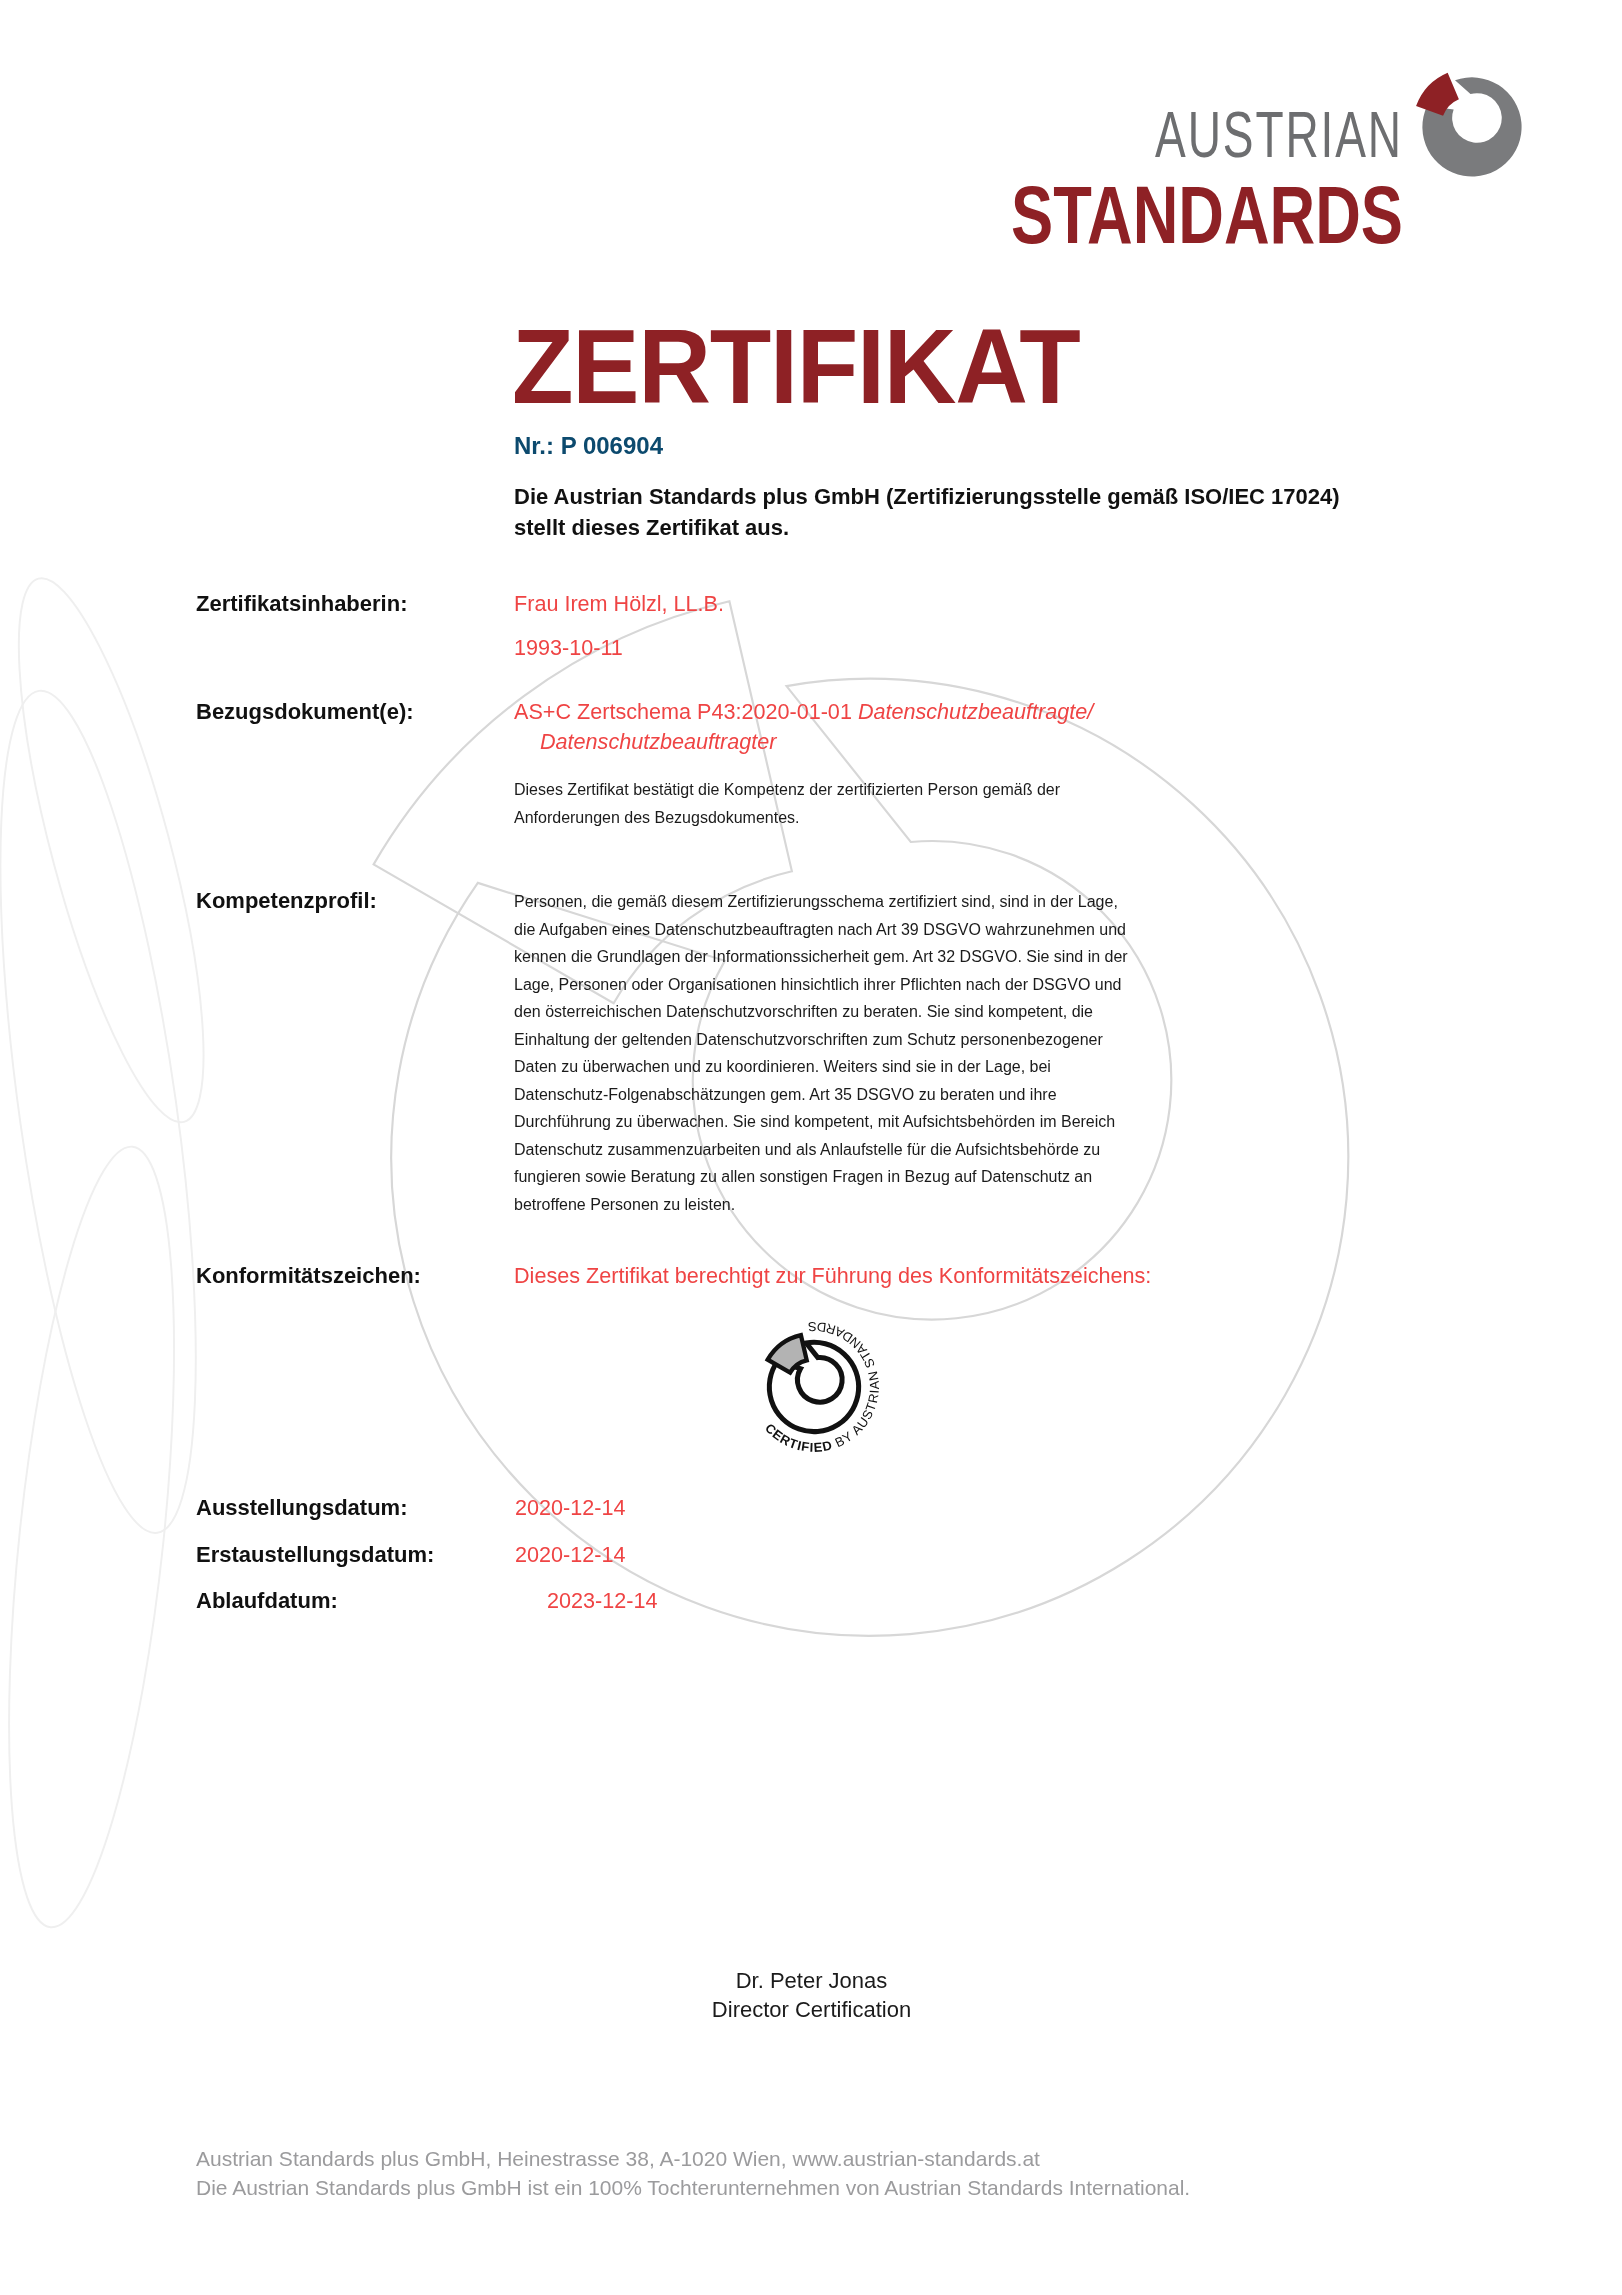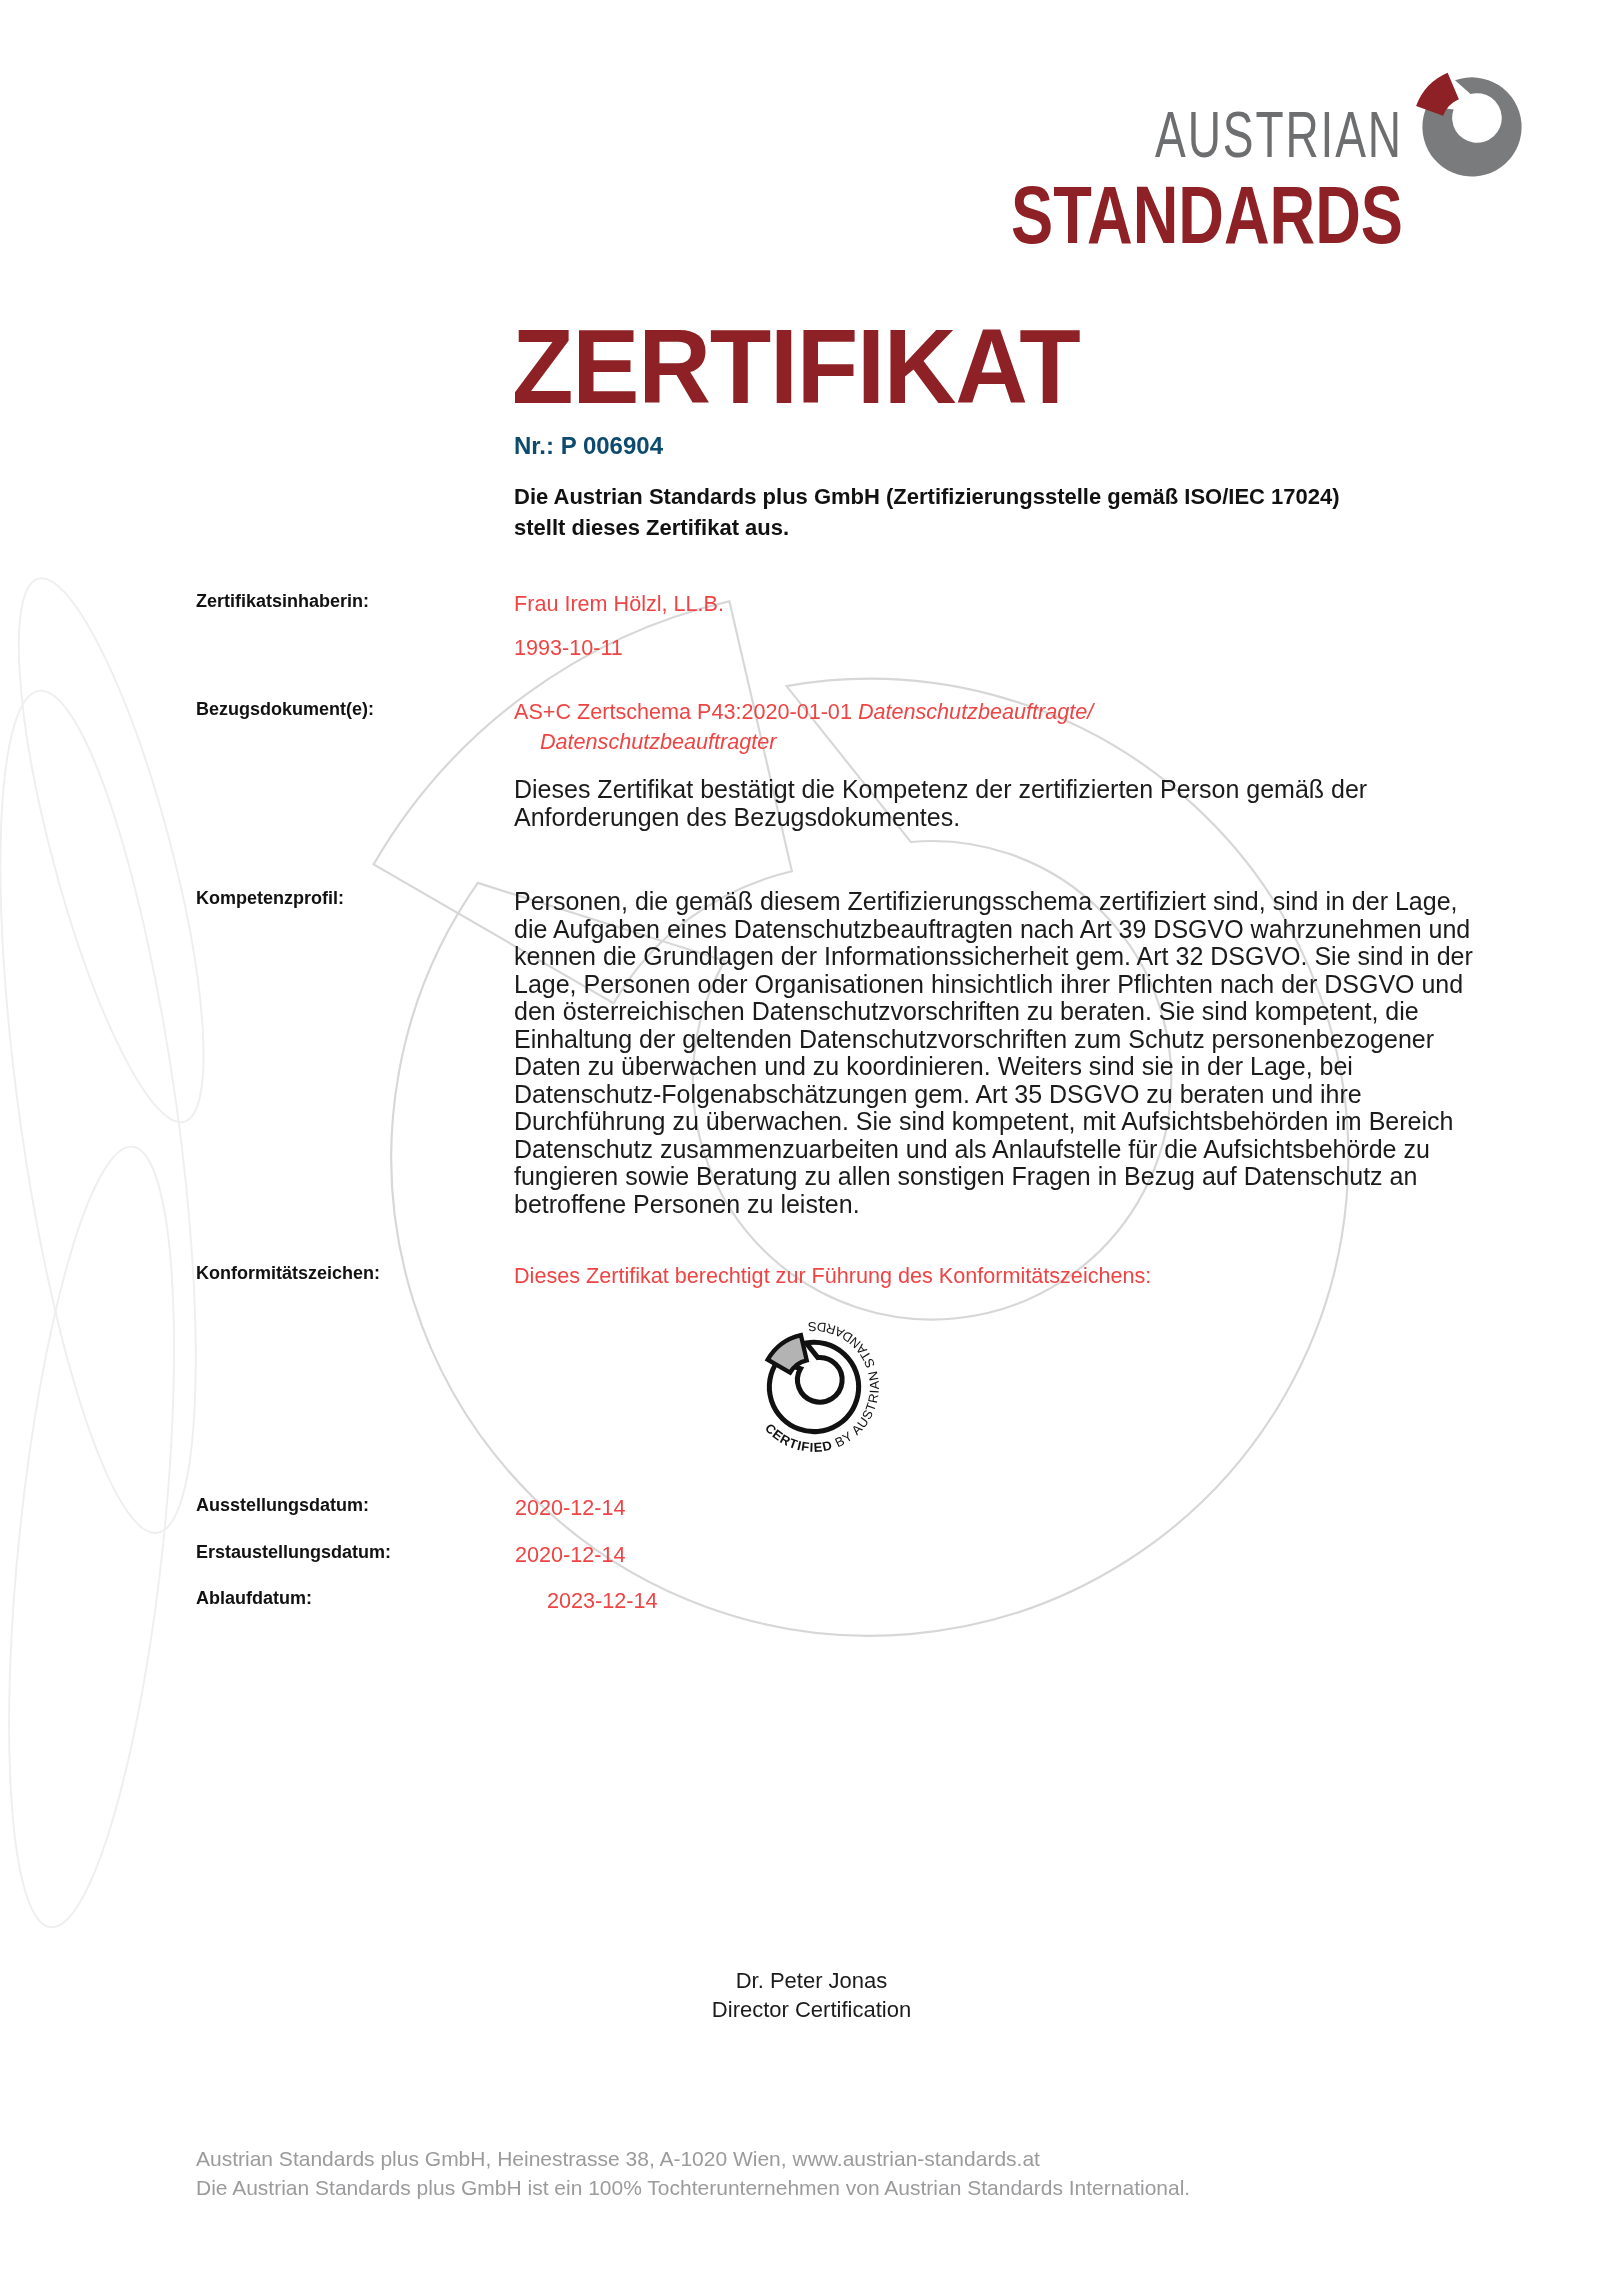--- a/index.html
+++ b/index.html
@@ -6,23 +6,23 @@
   .page{
     position:relative;
     width:1603px;height:2295px;
     background:#ffffff;
     overflow:hidden;
     font-family:"Liberation Sans", sans-serif;
     color:#1b1b1b;
   }
   .abs{position:absolute;}
   .ml{white-space:pre-line;}
-  .label{font-weight:bold;font-size:18px;color:#111;}
+  .label{font-weight:bold;font-size:22px;color:#111;}
   .value{font-size:21.6px;color:#ef4444;}
-  .body-text{font-size:25px;line-height:27.5px;color:#1b1b1b;}
+  .body-text{font-size:16px;line-height:27.5px;color:#1b1b1b;}
   .intro{font-weight:bold;font-size:22px;line-height:31px;color:#111;}
   .nr{font-weight:bold;font-size:24px;color:#0c4a6e;}
   .title{
     font-size:106px;font-weight:bold;color:#8e2125;
     letter-spacing:-1.3px;transform:scaleX(0.95);transform-origin:left top;
     line-height:1;
   }
   .logo-line1{
     font-size:64px;color:#6d6e70;letter-spacing:2.6px;line-height:1;
     transform:scaleX(0.72);transform-origin:right top;text-align:right;

